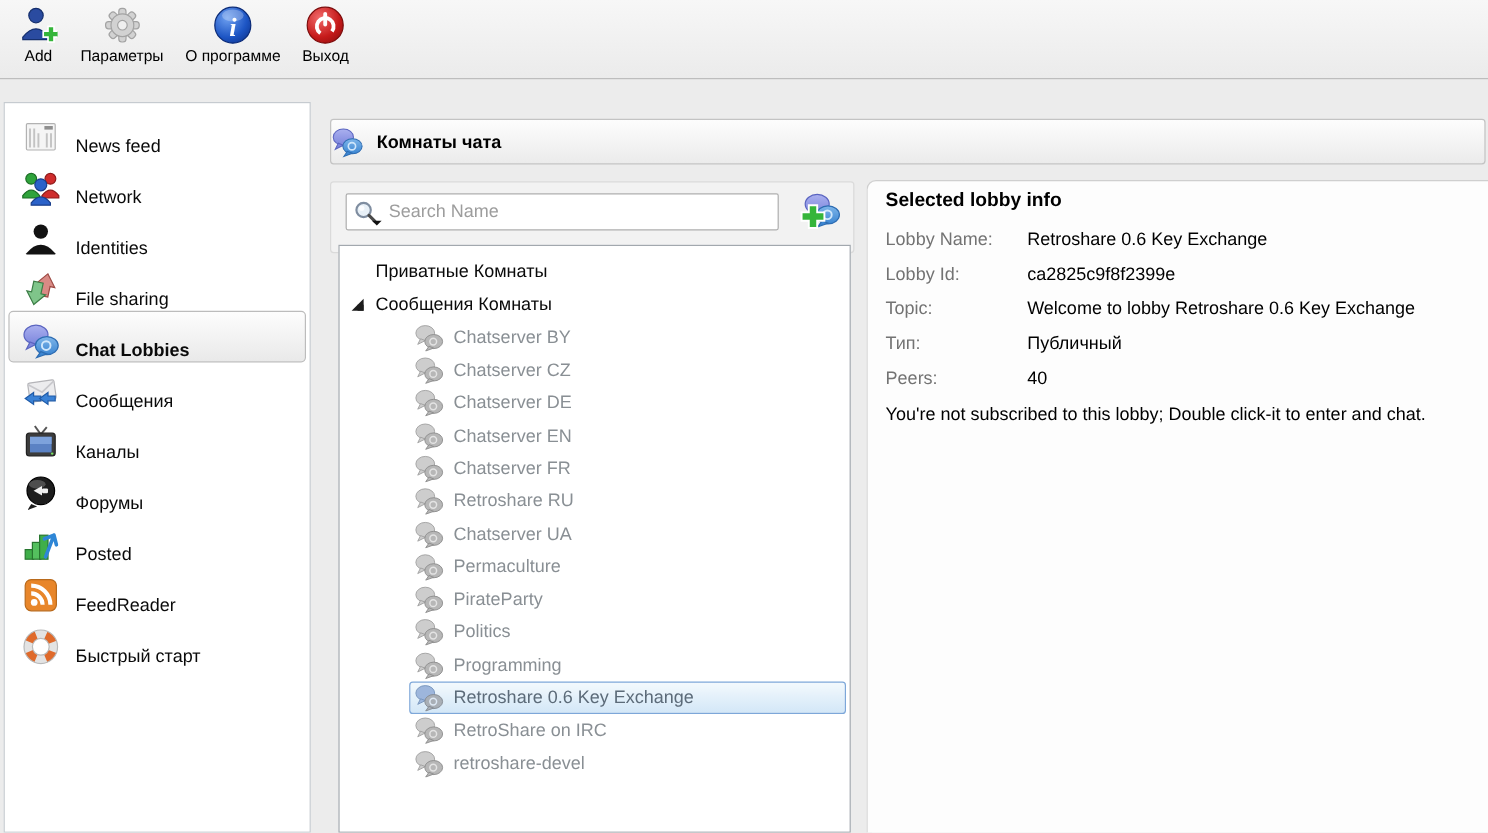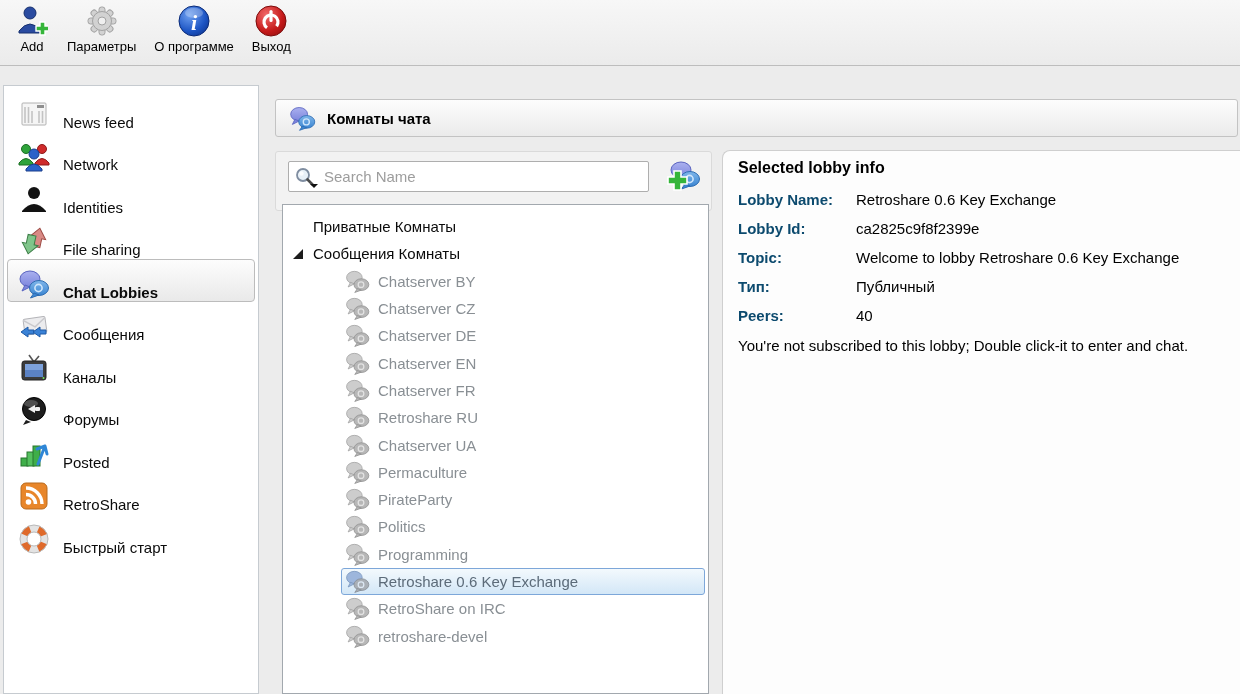--- a/index.html
+++ b/index.html
@@ -40,21 +40,21 @@
     border:1px solid #bcbcbc; border-radius:4px;font-weight:bold;
   }
   .side-icon { width:34px; height:34px; flex:0 0 34px; display:flex; align-items:center; justify-content:center; }
   .side-label { font-size:15px; color:#0a0a0a; }
 
   
   .content-header {
     position:absolute; left:275px; top:99px; width:963px; height:38px;
     background:linear-gradient(#fdfdfd,#ebebeb);
     border:1px solid #c3c3c3; border-radius:3px;
-    display:flex; align-items:center; gap:11px; padding-left:13px;
+    display:flex; align-items:center; gap:11px; 
   }
   .content-header .hdr-title { font-size:15px; font-weight:bold; color:#000; }
 
   
   .search-frame {
     position:absolute; left:275px; top:151px; width:437px; height:60px;
     background:#f2f2f2; border:1px solid #dadada; border-radius:3px;
   }
   .search-box {
     position:absolute; left:12px; top:9px; width:361px; height:31px;
@@ -102,21 +102,21 @@
   
   .info-panel {
     position:absolute; left:722px; top:150px; width:518px; height:544px;
     background:#fdfdfd;
     border-left:1px solid #cfcfcf; border-top:1px solid #cfcfcf;
     border-top-left-radius:8px;
     padding:8px 10px 0 15px;
   }
   .info-title { font-size:16px; font-weight:bold; color:#000; margin-bottom:8px; }
   .info-row { display:flex; height:29px; align-items:center; }
-  .info-label { width:118px; flex:0 0 118px; font-size:15px; font-weight:bold; color:#0c4a6e; }
+  .info-label { width:118px; flex:0 0 118px; font-size:15px; font-weight:normal; color:#737373; }
   .info-value { font-size:15px; color:#000; white-space:nowrap; }
   .info-note { margin-top:7px; font-size:15px; color:#000; }
 </style>
 </head>
 <body>
 
 <svg width="0" height="0" style="position:absolute" aria-hidden="true">
   <defs>
     <linearGradient id="bubbleBackBlue" x1="0" y1="0" x2="0" y2="1">
       <stop offset="0" stop-color="#aab0ef"></stop>
@@ -334,21 +334,21 @@
 
   <div class="side-item">
     <span class="side-icon">
       <svg width="30" height="30" viewBox="0 0 30 30">
         <rect x="2" y="2" width="26" height="26" rx="5" fill="#e8862a" stroke="#b96a1c"></rect>
         <circle cx="9.5" cy="21" r="2.8" fill="#ffffff"></circle>
         <path d="M7 13.5 a9.5 9.5 0 0 1 9.5 9.5" fill="none" stroke="#ffffff" stroke-width="3.4"></path>
         <path d="M7 7 a16 16 0 0 1 16 16" fill="none" stroke="#ffffff" stroke-width="3.4"></path>
       </svg>
     </span>
-    <span class="side-label">RetroShare</span>
+    <span class="side-label">FeedReader</span>
   </div>
 
   <div class="side-item">
     <span class="side-icon">
       <svg width="30" height="30" viewBox="0 0 30 30">
         <circle cx="15" cy="15" r="10.5" fill="none" stroke="#e3e3e3" stroke-width="7"></circle>
         <circle cx="15" cy="15" r="10.5" fill="none" stroke="#df6a2b" stroke-width="7" stroke-dasharray="8.2 8.3" transform="rotate(22 15 15)"></circle>
         <circle cx="15" cy="15" r="14" fill="none" stroke="#b9b9b9" stroke-width="1"></circle>
         <circle cx="15" cy="15" r="7" fill="none" stroke="#b9b9b9" stroke-width="1"></circle>
       </svg>

